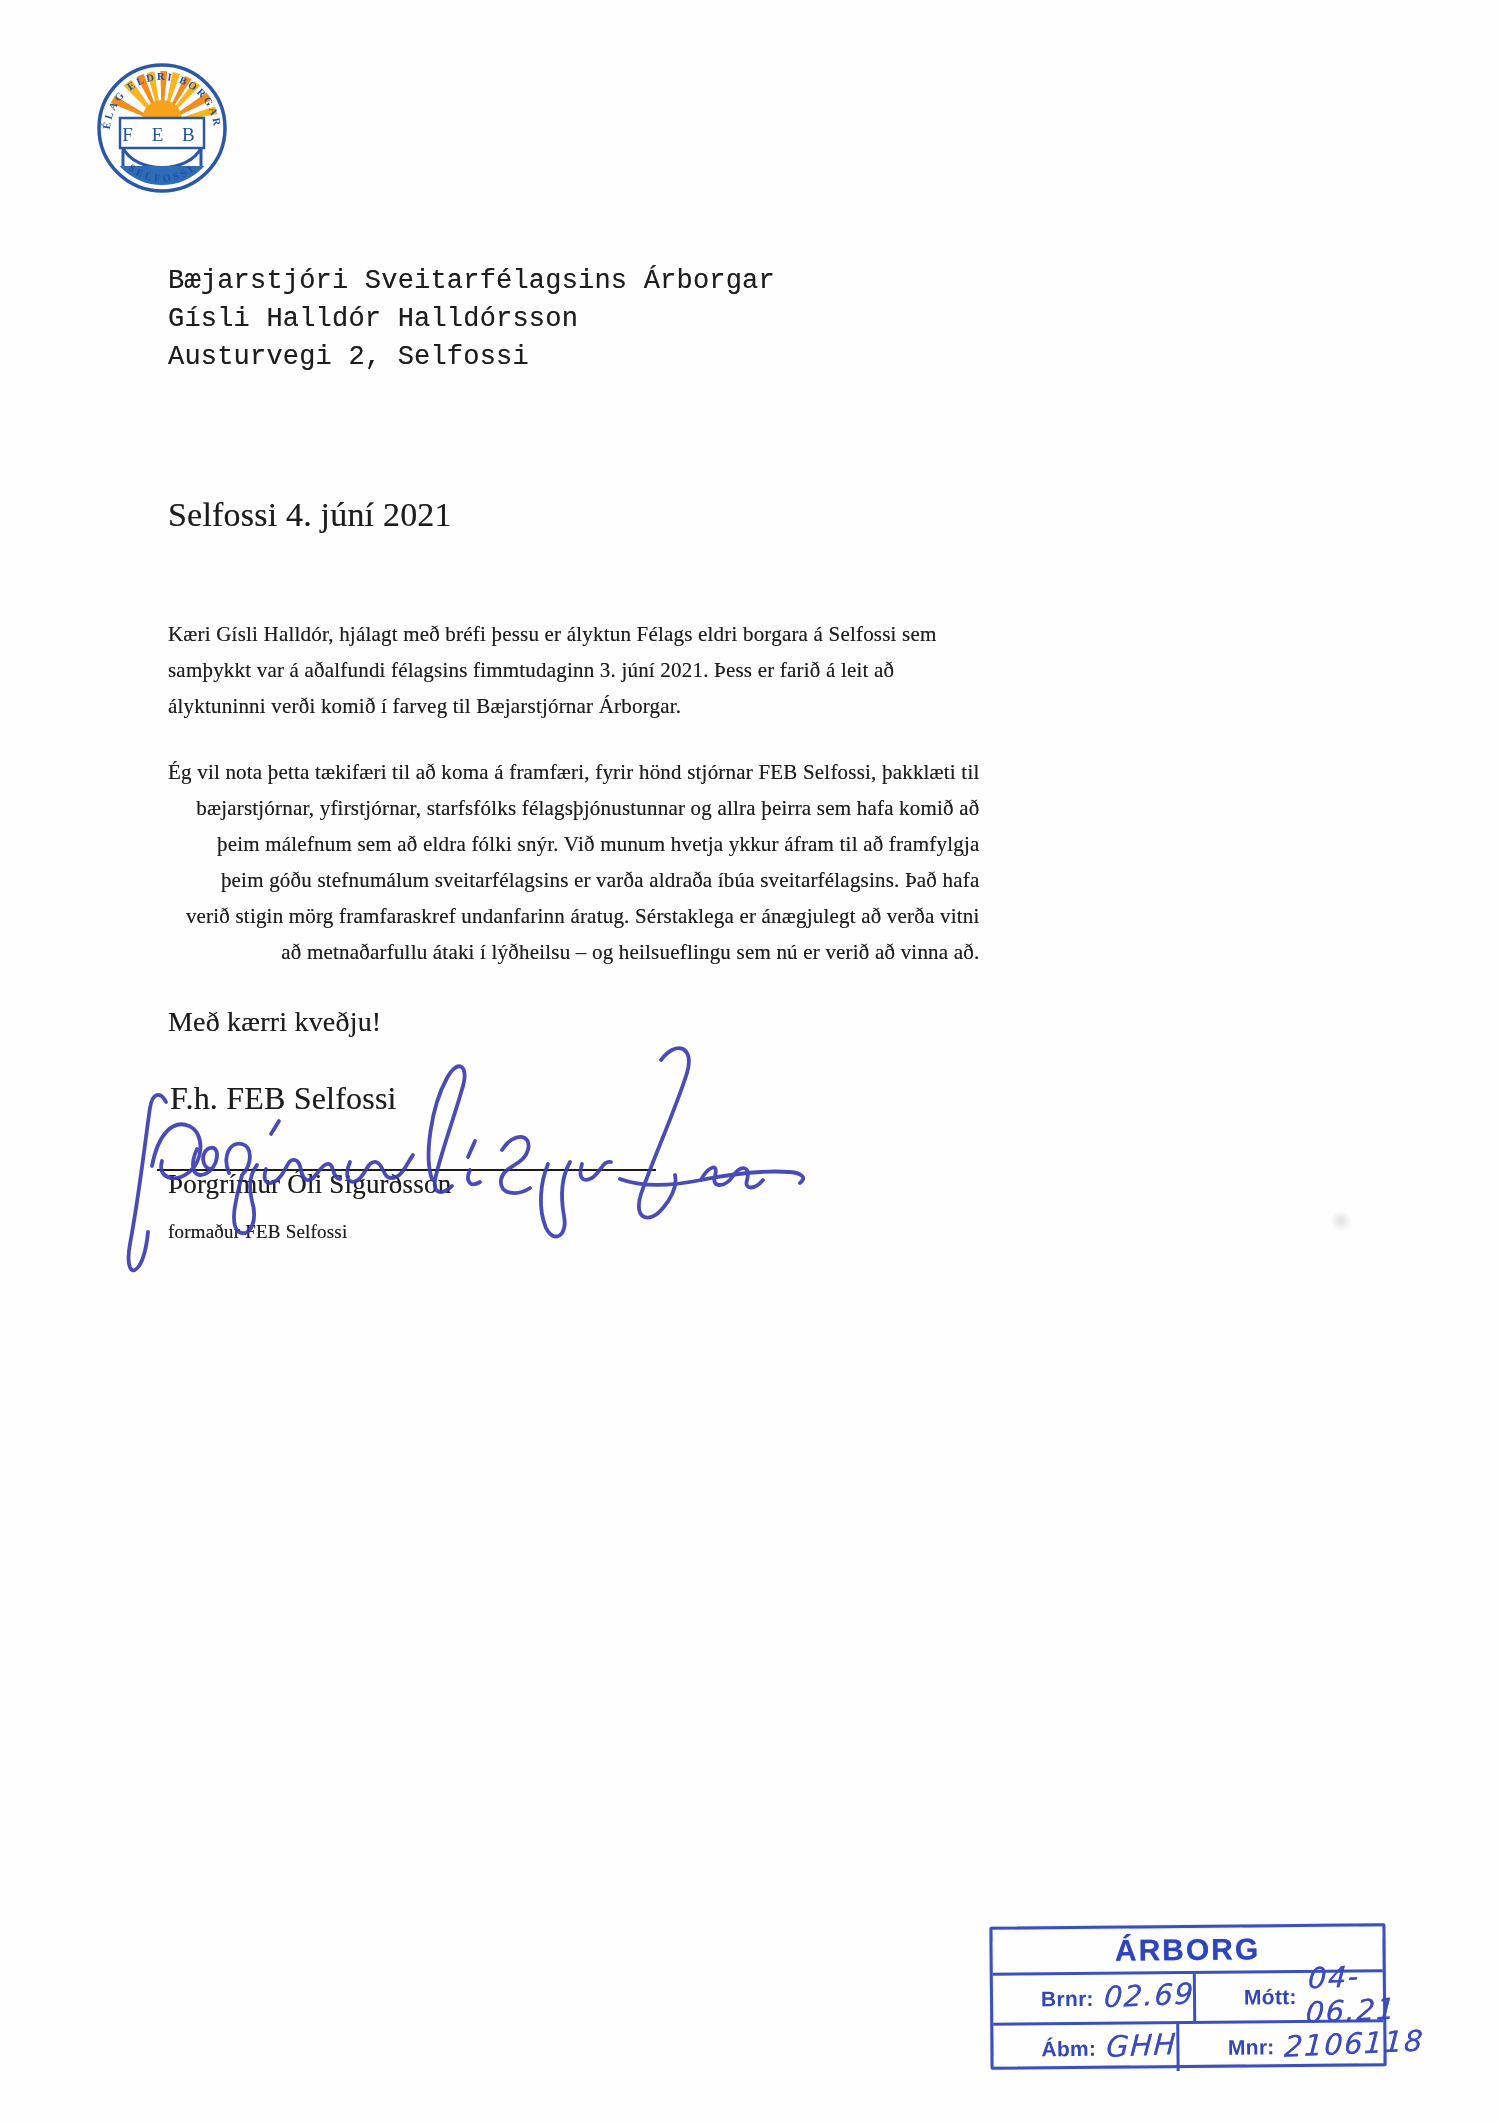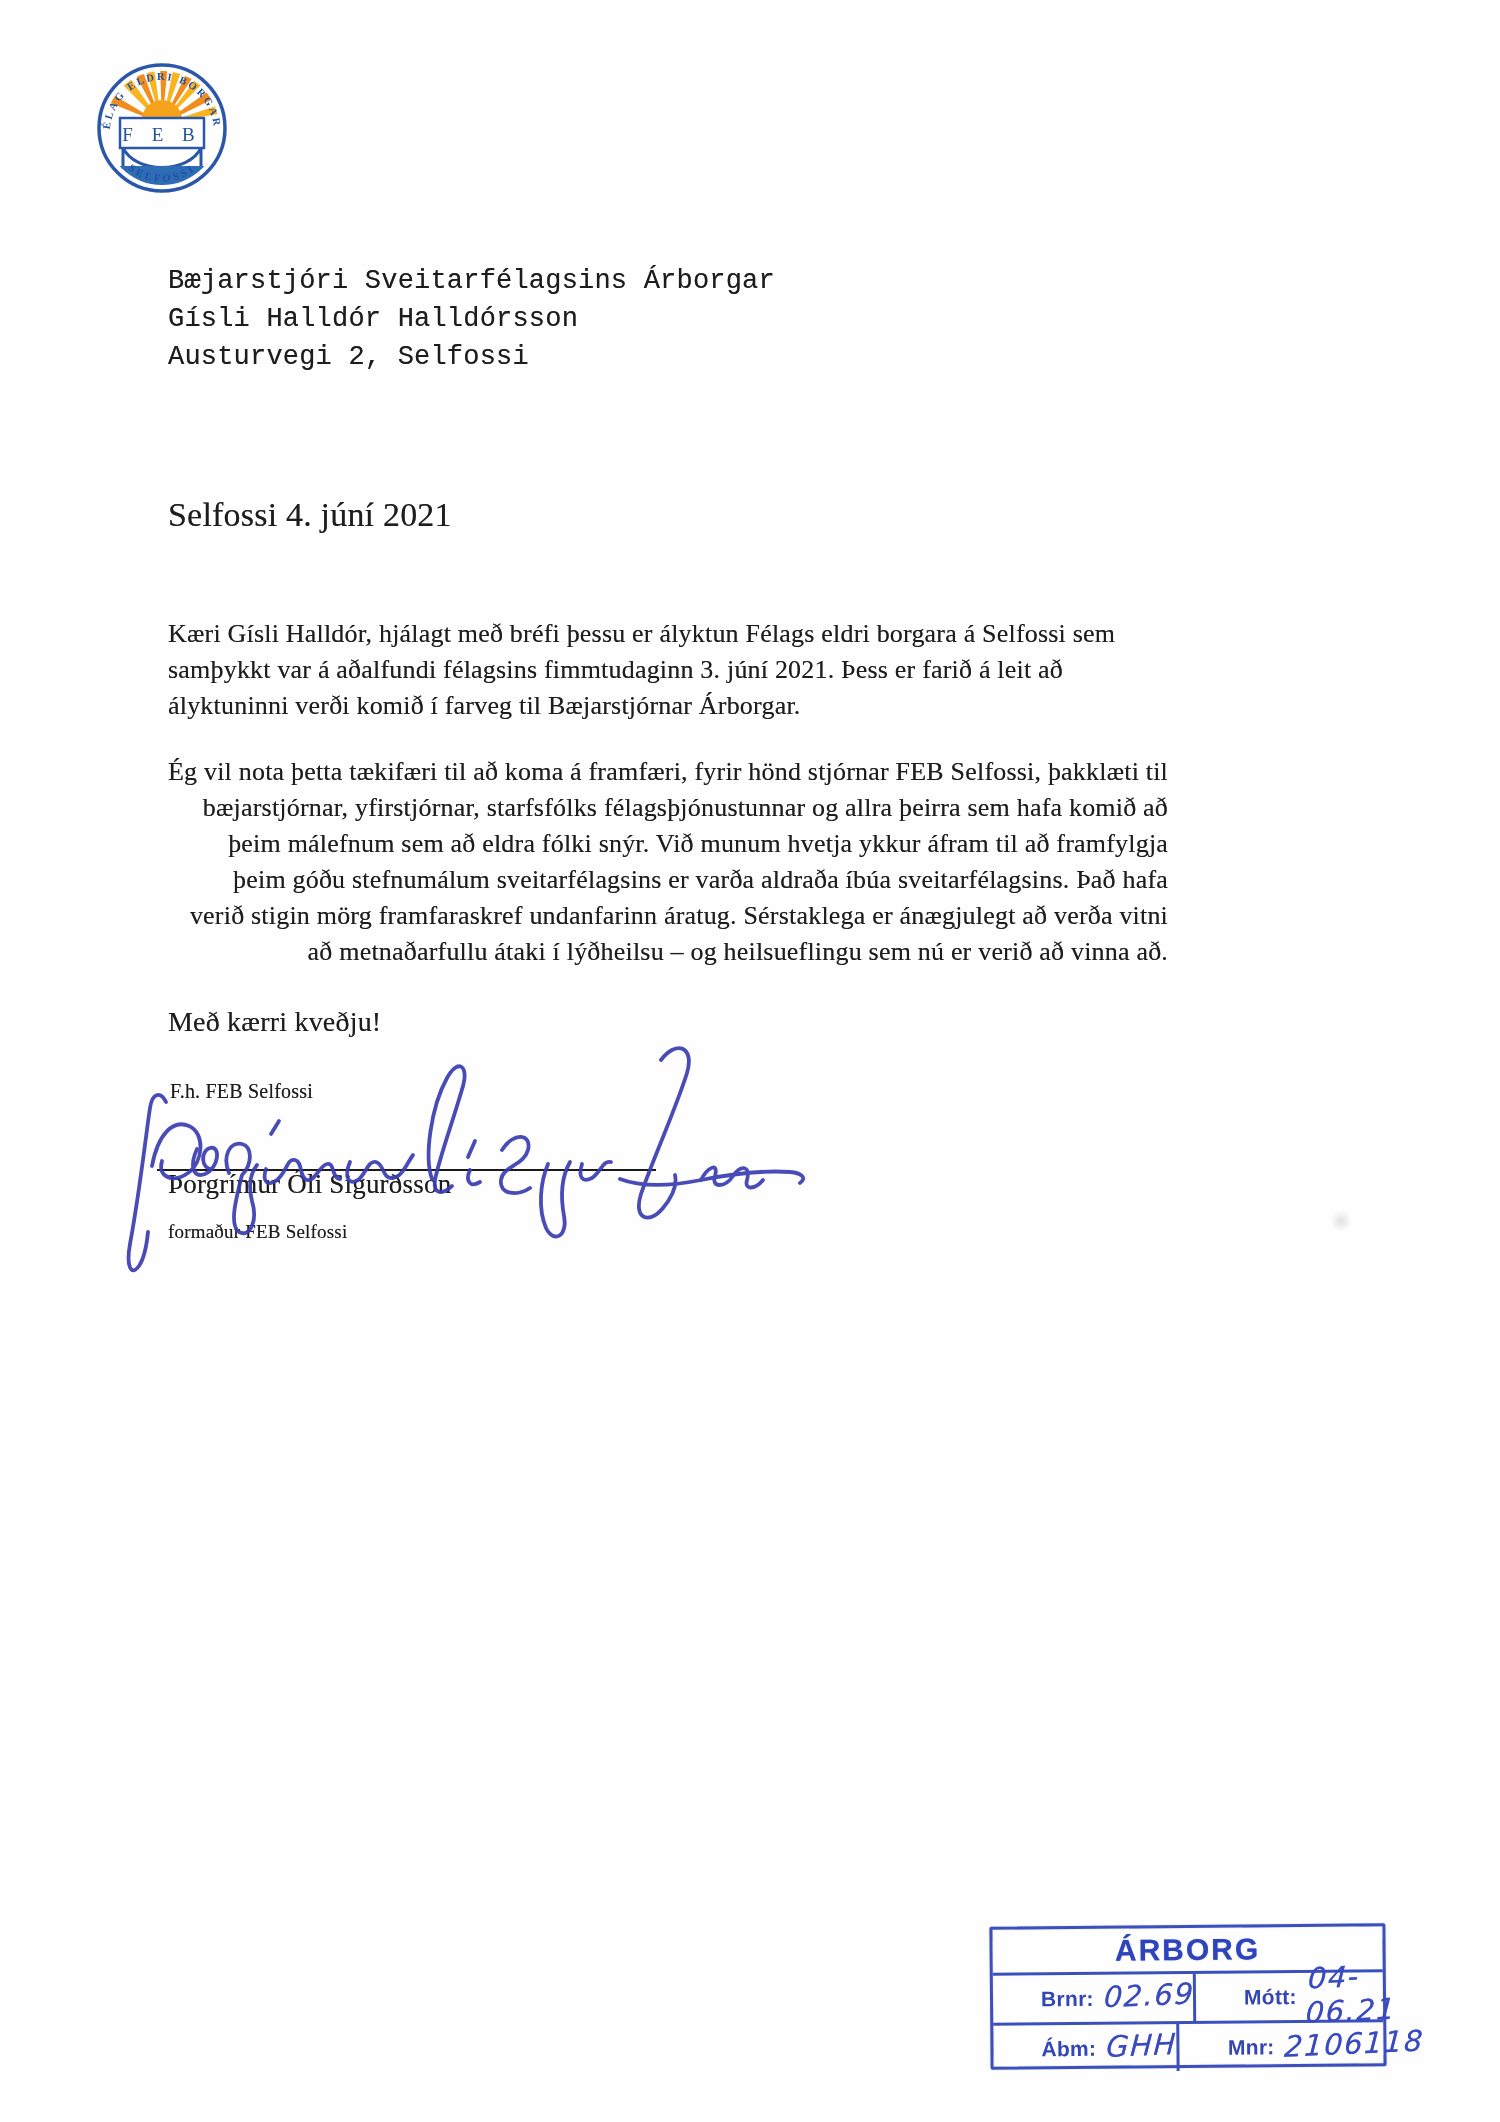--- a/index.html
+++ b/index.html
@@ -8,25 +8,25 @@
     font-family:"Liberation Serif","DejaVu Serif",serif;color:#1d1d1d;
     overflow:hidden;margin:0 auto;
   }
   .abs{position:absolute;}
   .txt{white-space:nowrap;letter-spacing:.2px;}
   .soft{text-shadow:0 0 .5px rgba(20,20,20,.55);}
   #org-block{left:245px;top:100px;font-size:26px;line-height:34px;}
   #org-address{padding-left:10px;}
   #recipient{left:168px;top:262px;font-size:27px;line-height:38px;font-family:Liberation Mono, monospace;}
   #dateline{left:168px;top:496px;font-size:34px;}
-  .para{font-size:26px;line-height:36px;}
+  .para{font-size:21px;line-height:36px;}
   #para1{left:168px;top:616px;}
   #para2{left:168px;top:754px;text-align:right;}
   #closing{left:168px;top:1006px;font-size:28px;}
-  #onbehalf{left:170px;top:1080px;font-size:20px;}
+  #onbehalf{left:170px;top:1080px;font-size:32px;}
   #sig-line{left:157px;top:1169px;width:499px;height:2px;background:#1b1b1b;}
   #typed-name{left:168px;top:1132px;font-size:27px;margin-top:37px;}
   #typed-title{left:168px;top:1221px;font-size:19px;}
   #signature-svg{left:100px;top:1038px;}
   #smudge{left:1330px;top:1210px;width:22px;height:22px;border-radius:50%;
     background:radial-gradient(circle,rgba(120,120,130,.22),rgba(120,120,130,0) 70%);}
   
   #stamp{
     left:990px;top:1925px;width:396px;height:143px;
     transform:rotate(-0.5deg);

